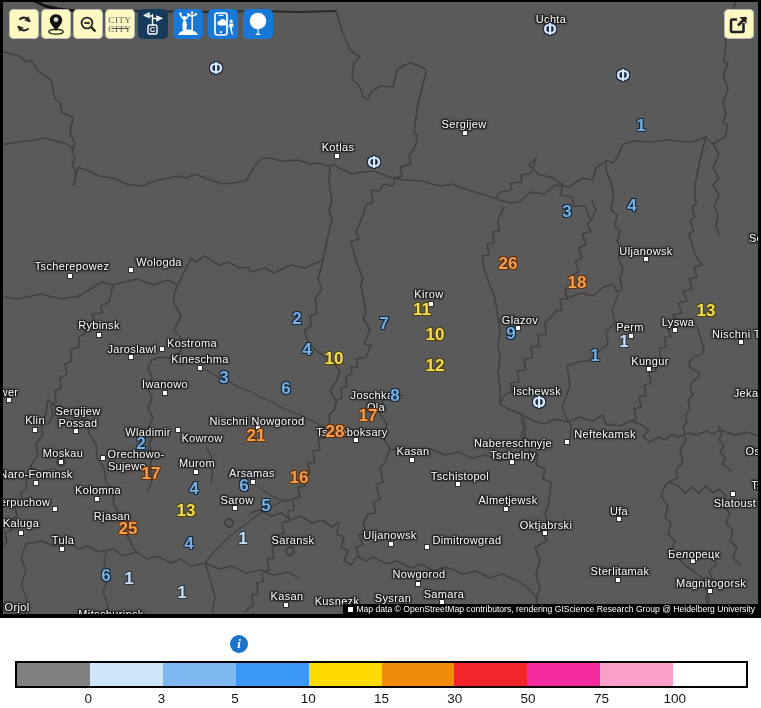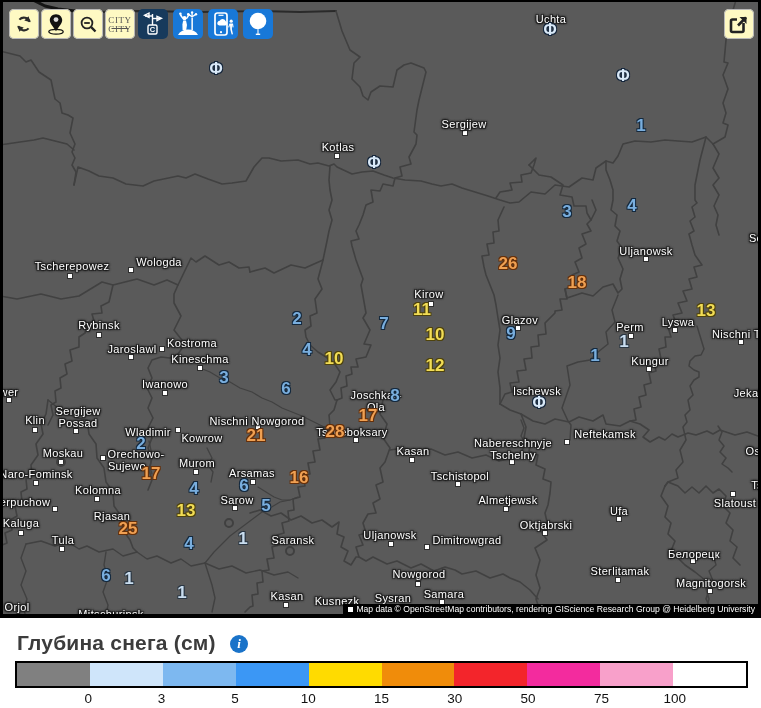--- a/index.html
+++ b/index.html
@@ -321,21 +321,20 @@
       </svg>
     </div>
 <div class="btn g" style="left:724px">
       <svg width="20" height="20" viewBox="0 0 20 20">
         <path d="M14.5 9 L14.5 16.5 Q14.5 18 13 18 L3.5 18 Q2 18 2 16.5 L2 7 Q2 5.5 3.5 5.5 L8 5.5" fill="none" stroke="#222" stroke-width="2.6"></path>
         <path d="M10.5 3 L17.5 3 L17.5 10 Z" fill="#222"></path>
         <path d="M17 3.5 L9 11.5" stroke="#222" stroke-width="2.6"></path>
       </svg>
     </div>
 <div id="legend">
-<div id="ltitle">Глубина снега (см)</div>
 <div id="linfo">i</div>
 <div id="lbar">
         <div style="background:#808080"></div>
         <div style="background:#cfe5fa"></div>
         <div style="background:#7db8f0"></div>
         <div style="background:#3b97f5"></div>
         <div style="background:#ffdb00"></div>
         <div style="background:#f08c0a"></div>
         <div style="background:#f3252b"></div>
         <div style="background:#f32b9e"></div>

